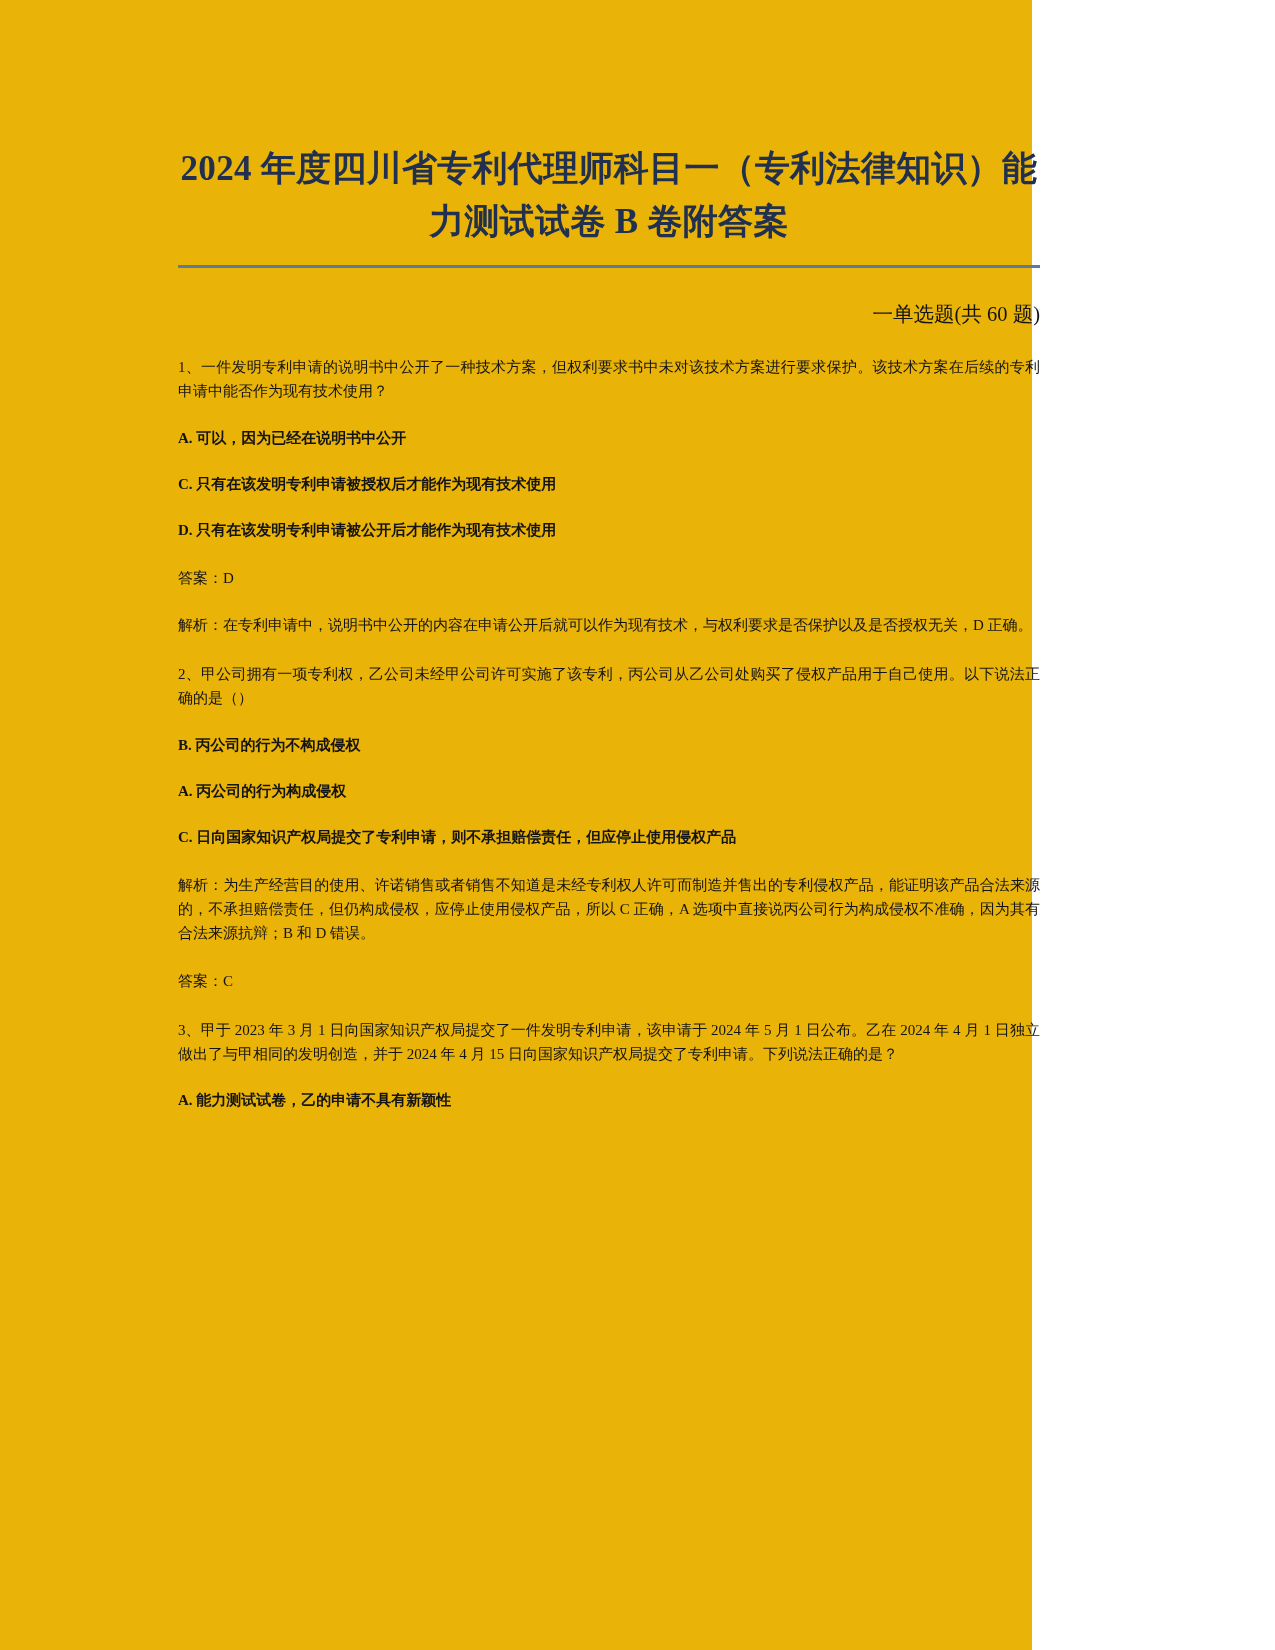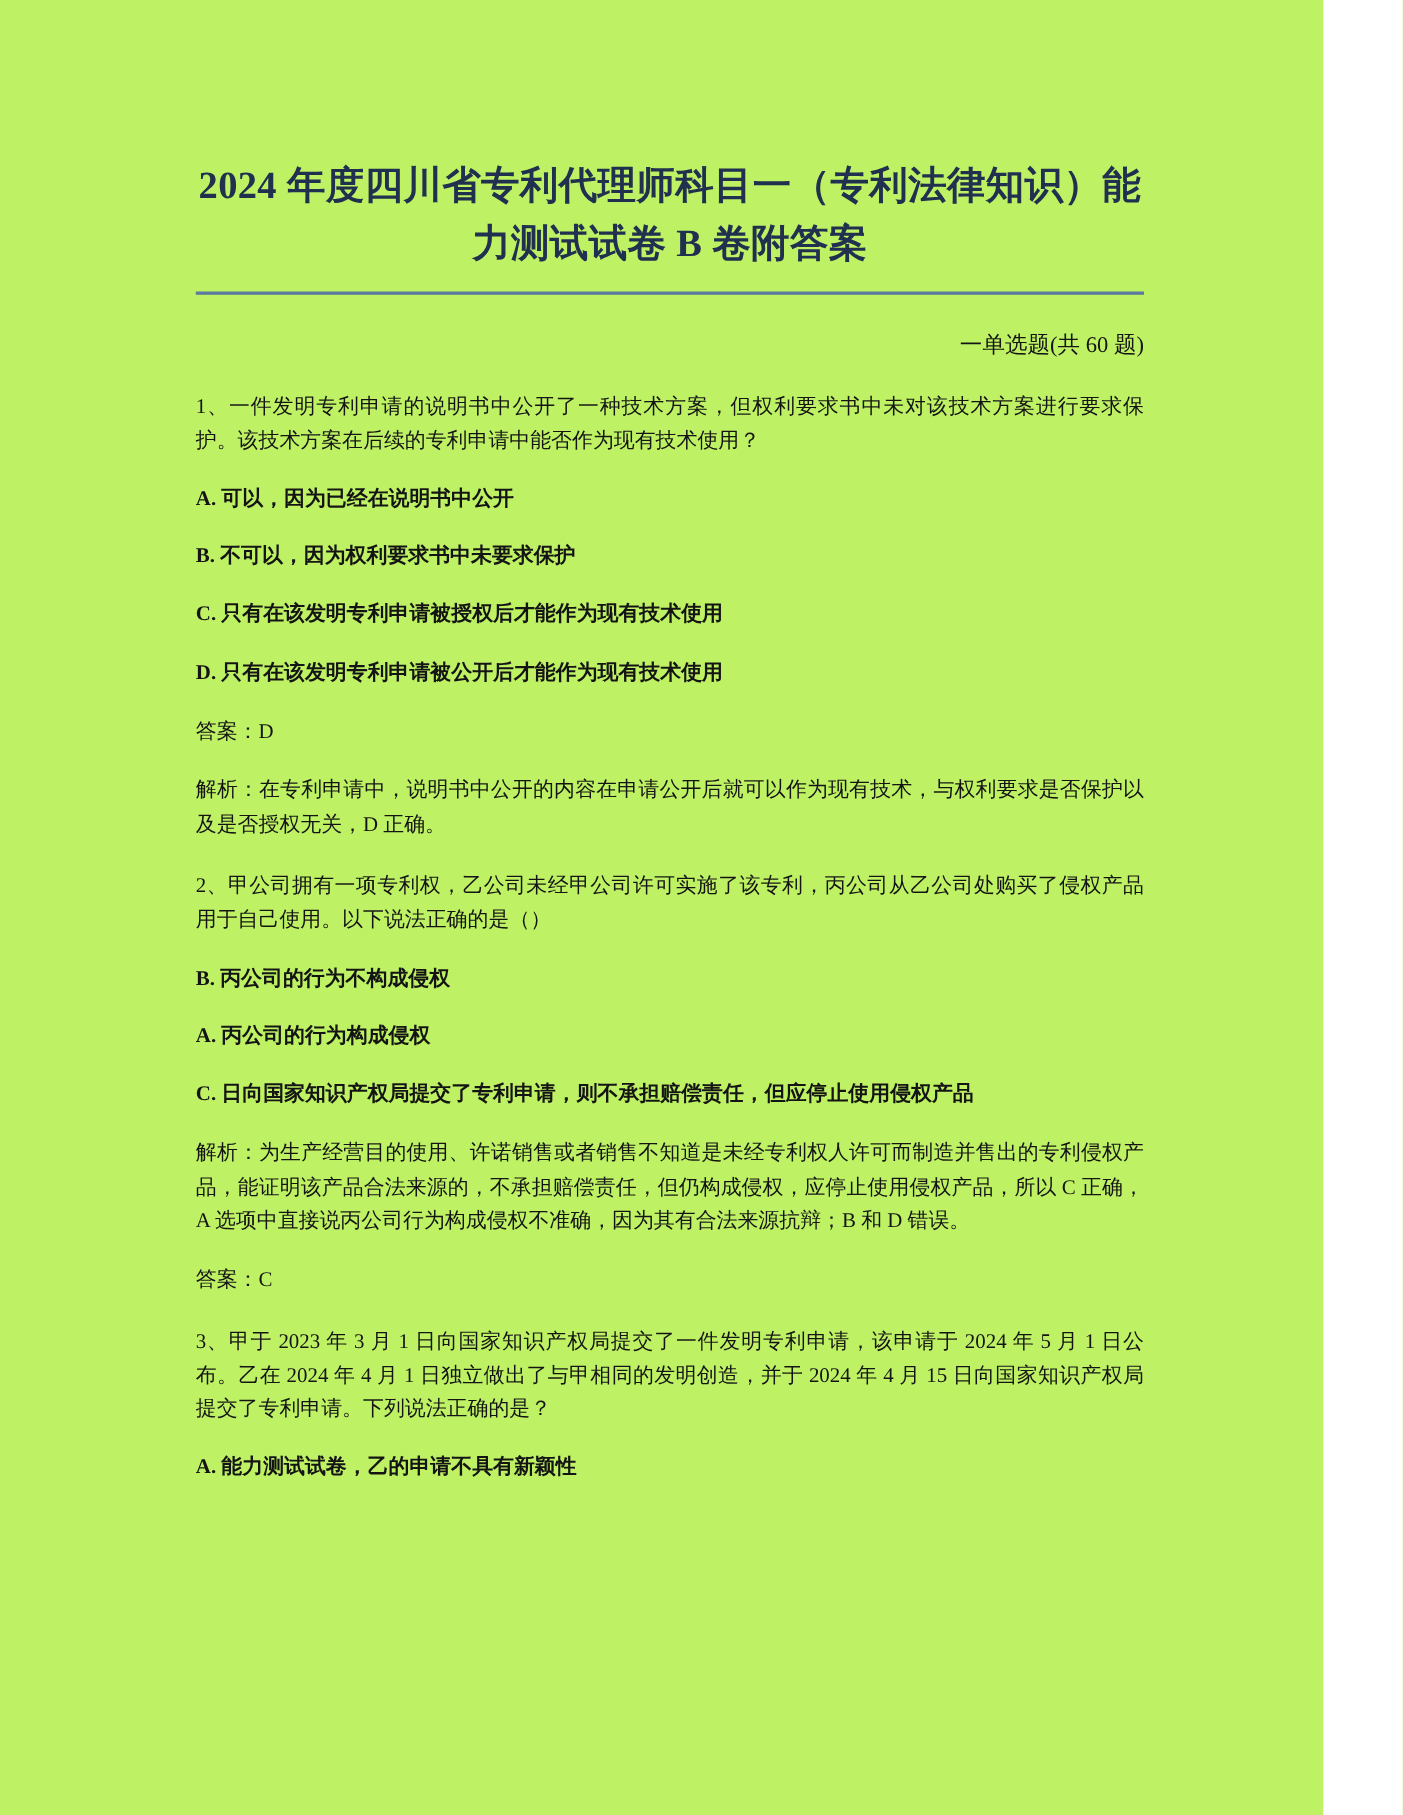--- a/index.html
+++ b/index.html
@@ -9,25 +9,25 @@
   }
   body {
     width: 1275px;
     height: 1650px;
     overflow: hidden;
     font-family: "Liberation Serif", "DejaVu Serif", serif;
     color: #141414;
   }
   .page {
     position: relative;
-    width: 1203px;
+    width: 1032px;
     height: 1650px;
     box-sizing: border-box;
     padding: 0;
-    background: #bef264;
+    background: #eab308;
   }
   .content {
     position: absolute;
     left: 178px;
     top: 0;
     width: 862px;
   }
   .doc-title {
     margin: 0;
     padding-top: 142px;
@@ -48,21 +48,21 @@
   .section-heading {
     margin: 0;
     padding-top: 32px;
     font-size: 20.5px;
     line-height: 1.45;
     font-weight: 400;
     color: #141414;
     text-align: right;
   }
   .block {
-    font-size: 19px;
+    font-size: 15px;
     line-height: 1.62;
     margin: 0;
     padding-top: 22px;
     text-align: justify;
     text-justify: inter-ideograph;
     word-break: break-all;
     color: #141414;
   }
   .block.stem {
     padding-top: 25px;
@@ -85,21 +85,20 @@
   <div class="content">
 
     <h1 class="doc-title">2024 年度四川省专利代理师科目一（专利法律知识）能力测试试卷 B 卷附答案</h1>
 
     <div class="title-rule"></div>
 
     <p class="section-heading">一单选题(共 60 题)</p>
 
     <p class="block stem">1、一件发明专利申请的说明书中公开了一种技术方案，但权利要求书中未对该技术方案进行要求保护。该技术方案在后续的专利申请中能否作为现有技术使用？</p>
     <p class="block option">A. 可以，因为已经在说明书中公开</p>
-    <p class="block option">B. 不可以，因为权利要求书中未要求保护</p>
     <p class="block option">C. 只有在该发明专利申请被授权后才能作为现有技术使用</p>
     <p class="block option">D. 只有在该发明专利申请被公开后才能作为现有技术使用</p>
     <p class="block answer">答案：D</p>
     <p class="block analysis">解析：在专利申请中，说明书中公开的内容在申请公开后就可以作为现有技术，与权利要求是否保护以及是否授权无关，D 正确。</p>
 
     <p class="block stem">2、甲公司拥有一项专利权，乙公司未经甲公司许可实施了该专利，丙公司从乙公司处购买了侵权产品用于自己使用。以下说法正确的是（）</p>
     <p class="block option">B. 丙公司的行为不构成侵权</p>
     <p class="block option">A. 丙公司的行为构成侵权</p>
     <p class="block option">C. 日向国家知识产权局提交了专利申请，则不承担赔偿责任，但应停止使用侵权产品</p>
     <p class="block analysis">解析：为生产经营目的使用、许诺销售或者销售不知道是未经专利权人许可而制造并售出的专利侵权产品，能证明该产品合法来源的，不承担赔偿责任，但仍构成侵权，应停止使用侵权产品，所以 C 正确，A 选项中直接说丙公司行为构成侵权不准确，因为其有合法来源抗辩；B 和 D 错误。</p>

